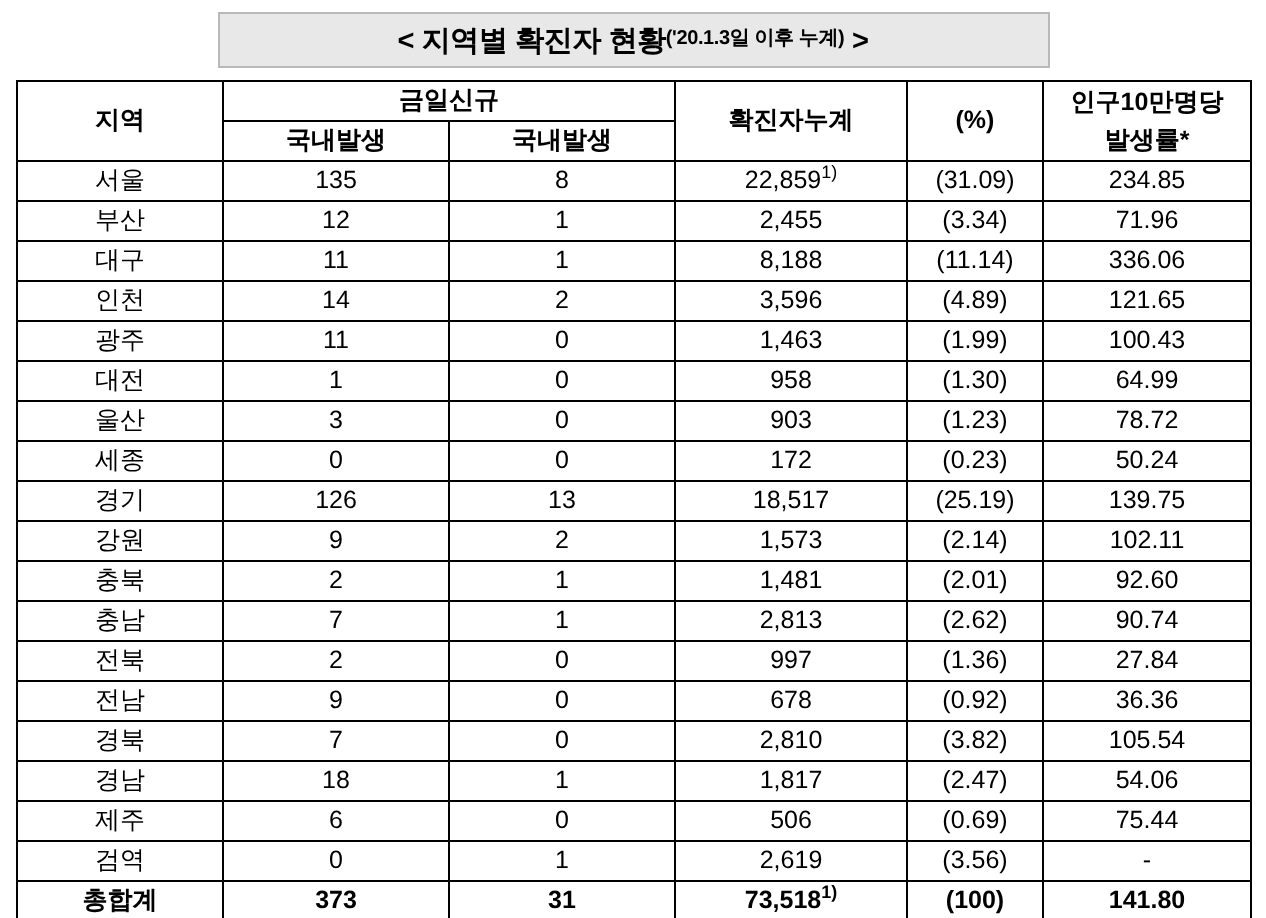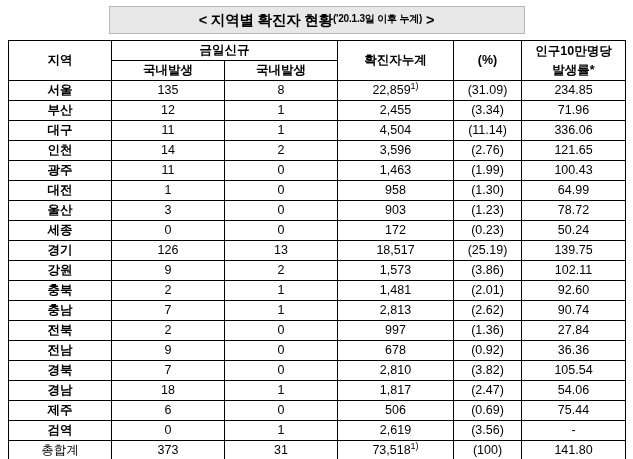--- a/index.html
+++ b/index.html
@@ -85,25 +85,25 @@
     font-size: 13px;
   }
   .hdr-rate {
     font-size: 12.5px;
     line-height: 16px;
     white-space: normal;
   }
   .hdr-rate .l1 { display: block; }
   .hdr-rate .l2 { display: block; }
   td.region {
+    font-weight: normal;
+    font-size: 13.5px;
+  }
+  tr.total-row td {
     font-weight: bold;
-    font-size: 13.5px;
-  }
-  tr.total-row td {
-    font-weight: normal;
   }
   .sup {
     font-size: 9px;
     vertical-align: super;
     line-height: 0;
   }
   col.c-region { width: 103px; }
   col.c-dom    { width: 113px; }
   col.c-ovs    { width: 113px; }
   col.c-cum    { width: 116px; }
@@ -158,30 +158,30 @@
           <td>12</td>
           <td>1</td>
           <td>2,455</td>
           <td>(3.34)</td>
           <td>71.96</td>
         </tr>
         <tr>
           <td class="region">대구</td>
           <td>11</td>
           <td>1</td>
-          <td>4,504</td>
+          <td>8,188</td>
           <td>(11.14)</td>
           <td>336.06</td>
         </tr>
         <tr>
           <td class="region">인천</td>
           <td>14</td>
           <td>2</td>
           <td>3,596</td>
-          <td>(2.76)</td>
+          <td>(4.89)</td>
           <td>121.65</td>
         </tr>
         <tr>
           <td class="region">광주</td>
           <td>11</td>
           <td>0</td>
           <td>1,463</td>
           <td>(1.99)</td>
           <td>100.43</td>
         </tr>
@@ -215,21 +215,21 @@
           <td>13</td>
           <td>18,517</td>
           <td>(25.19)</td>
           <td>139.75</td>
         </tr>
         <tr>
           <td class="region">강원</td>
           <td>9</td>
           <td>2</td>
           <td>1,573</td>
-          <td>(3.86)</td>
+          <td>(2.14)</td>
           <td>102.11</td>
         </tr>
         <tr>
           <td class="region">충북</td>
           <td>2</td>
           <td>1</td>
           <td>1,481</td>
           <td>(2.01)</td>
           <td>92.60</td>
         </tr>

